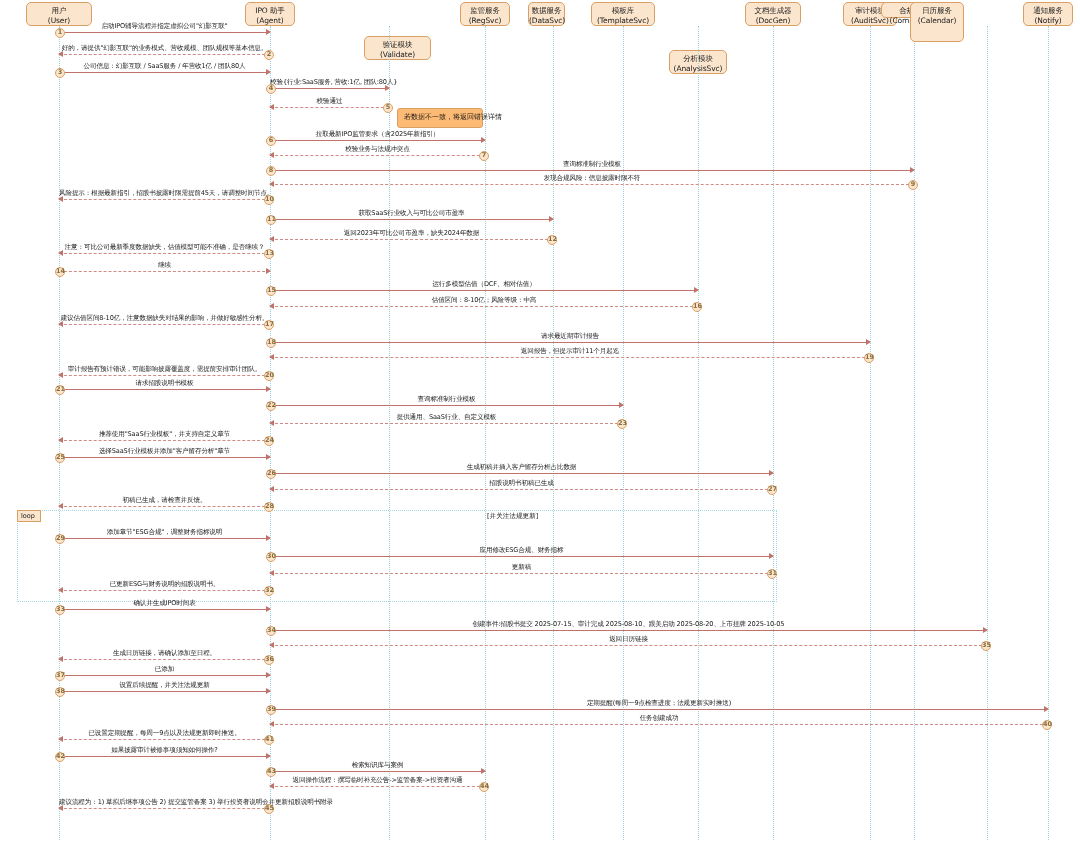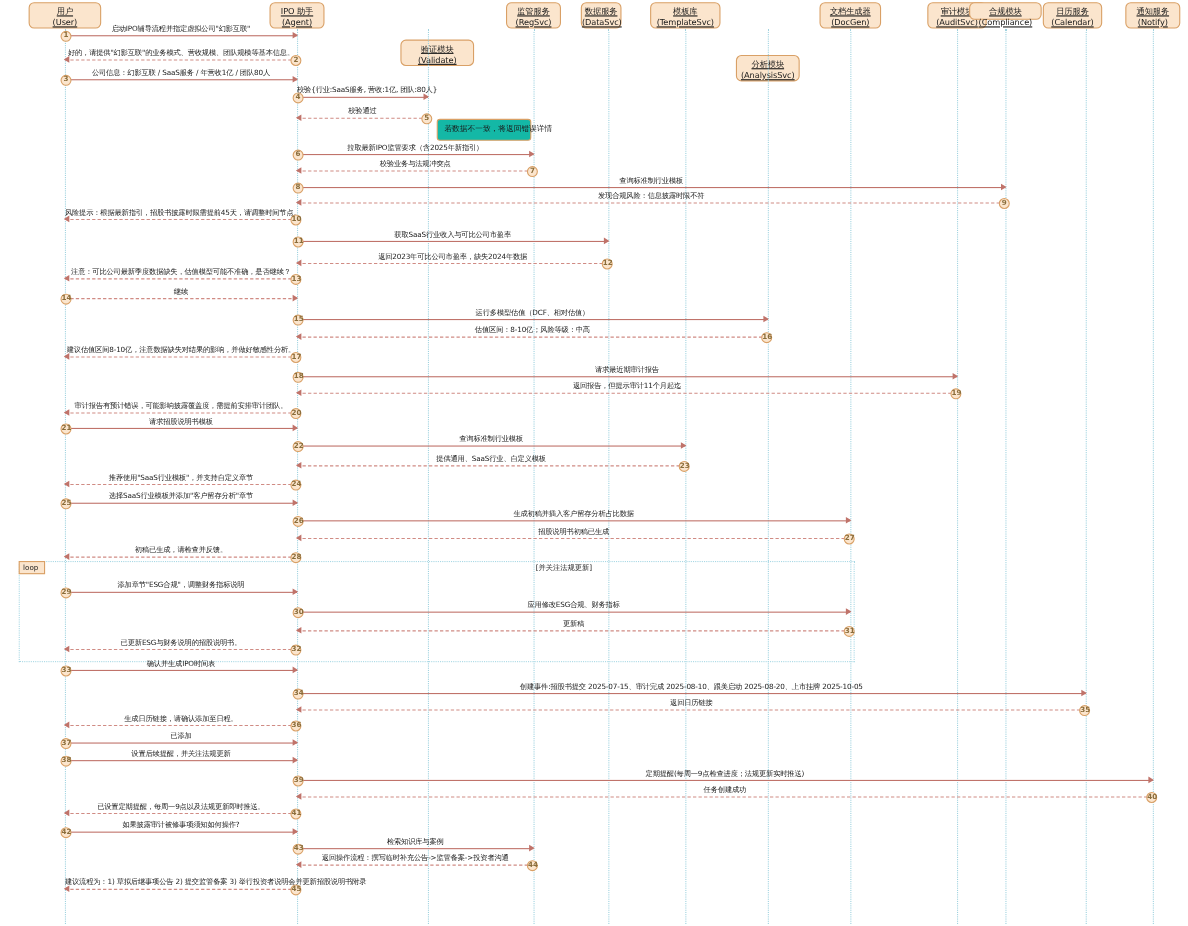--- a/index.html
+++ b/index.html
@@ -16,21 +16,20 @@
     background:#fbe5cd;
     border:1px solid #d9a066;
     border-radius:5px;
     text-align:center;
     color:#1a1a1a;
     font-size:7.5px;
     line-height:9.5px;
     padding-top:3px;
     letter-spacing:-0.1px;
     white-space:nowrap;
-    text-decoration:underline;
   }
   .participant .pname{display:block;}
   .participant .psub{display:block;}
 
   
   .lifeline{
     position:absolute;
     width:0;
     border-left:1px dotted #9fd2df;
   }
@@ -85,21 +84,21 @@
     top:-4px;
     font-weight:bold;
   }
   .seqnum.at-start{left:-4px;}
   .seqnum.at-end{right:-4px;}
 
   
   .note{
     position:absolute;
     box-sizing:border-box;
-    background:#14b8a6;
+    background:#fdba74;
     border:1px solid #d9a066;
     border-radius:3px;
     font-size:7px;
     line-height:9px;
     color:#1a1a1a;
     padding:4px 6px;
     white-space:nowrap;
   }
 
   
@@ -175,21 +174,21 @@
     <div class="participant" style="left: 843px; top: 2px; width: 54px; height: 24px;">
       <span class="pname">审计模块</span>
       <span class="psub">(AuditSvc)</span>
     </div>
     <div class="lifeline" style="left: 870px; top: 26px; height: 814px;"></div>
     <div class="participant" style="left: 881px; top: 2px; width: 66px; height: 16px;">
       <span class="pname">合规模块</span>
       <span class="psub">(Compliance)</span>
     </div>
     <div class="lifeline" style="left: 914px; top: 26px; height: 814px;"></div>
-    <div class="participant" style="left: 948px; top: 2px; width: 54px; height: 24px;">
+    <div class="participant" style="left: 910px; top: 2px; width: 54px; height: 40px;">
       <span class="pname">日历服务</span>
       <span class="psub">(Calendar)</span>
     </div>
     <div class="lifeline" style="left: 987px; top: 26px; height: 814px;"></div>
     <div class="participant" style="left: 1023px; top: 2px; width: 50px; height: 24px;">
       <span class="pname">通知服务</span>
       <span class="psub">(Notify)</span>
     </div>
     <div class="lifeline" style="left: 1048px; top: 26px; height: 814px;"></div>
     <div class="fragment" style="left: 17px; top: 510px; width: 760px; height: 92px;"></div>

